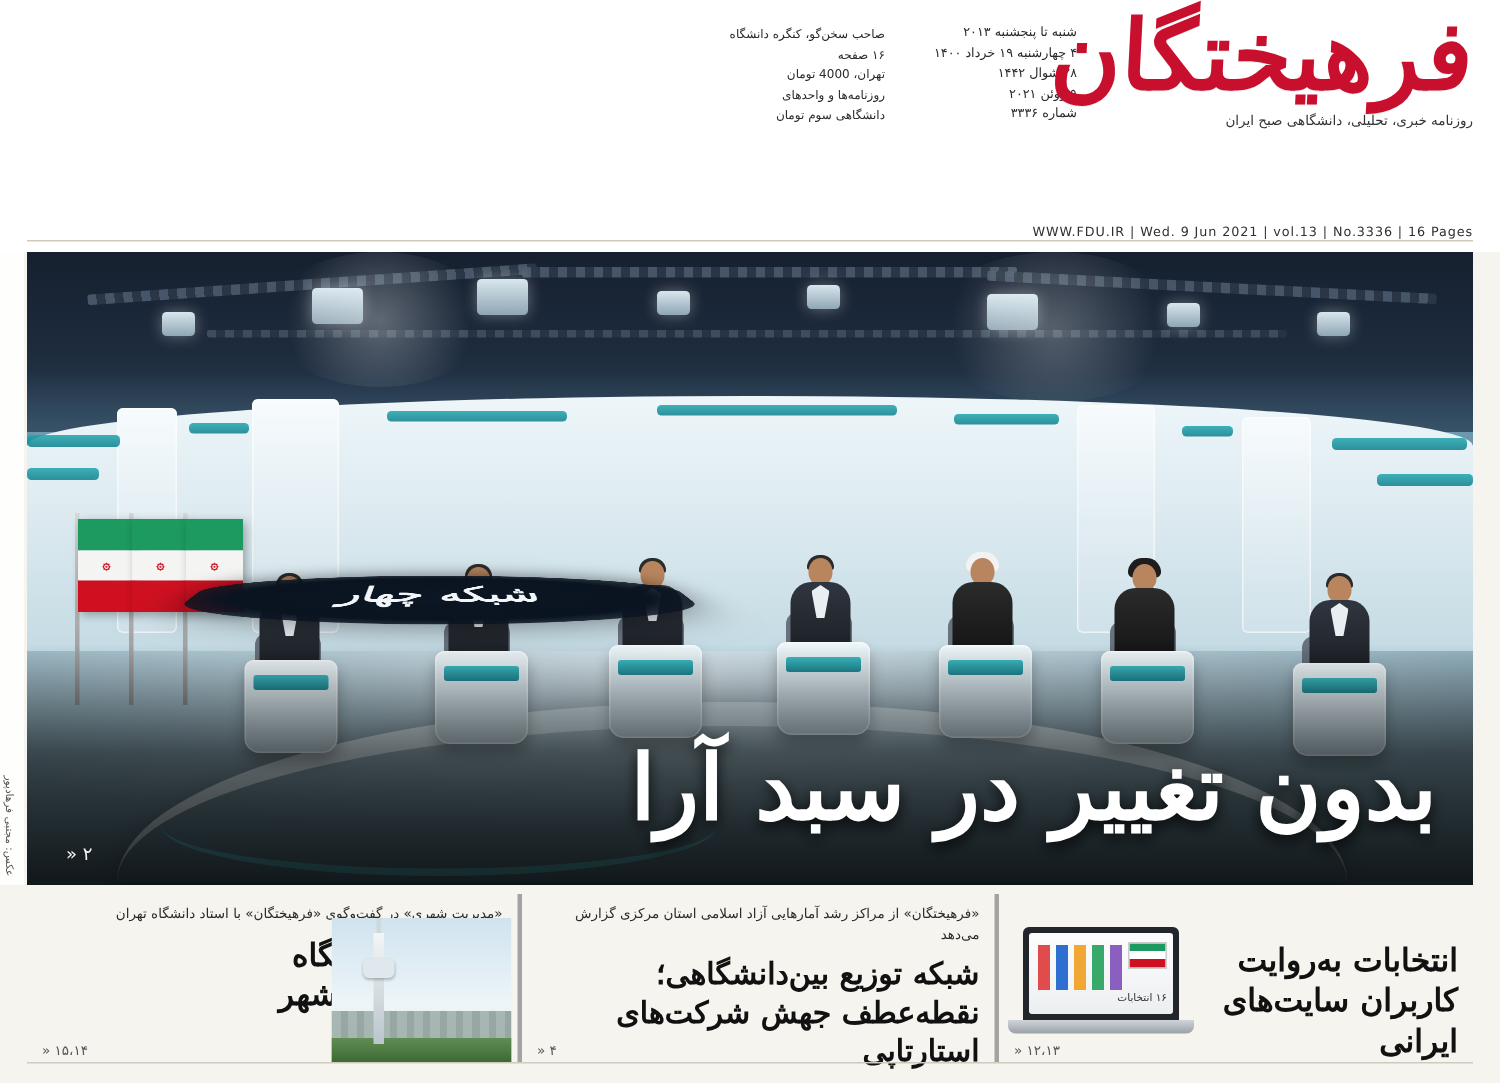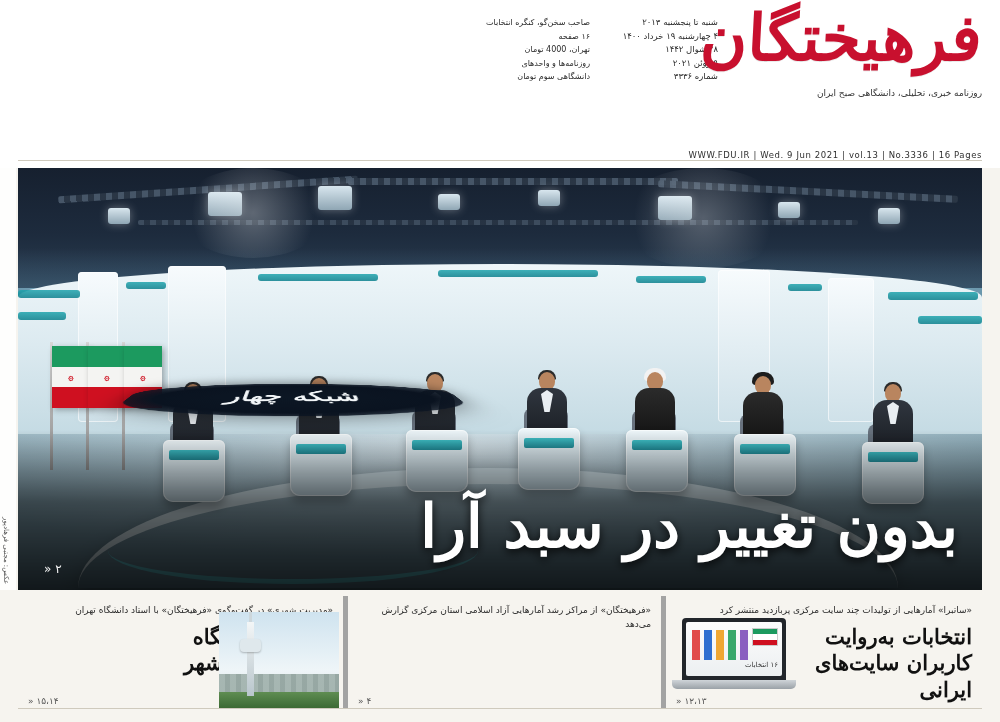--- a/index.html
+++ b/index.html
@@ -39,21 +39,21 @@
     font-size: 64px;
     font-weight: bold;
     color: #c8102e;
     line-height: 1.05;
     letter-spacing: -1px;
     transform: skewX(-3deg);
     white-space: nowrap;
     text-shadow: 0 1px 0 rgba(0,0,0,.08);
   }
   .logo-sub {
-    margin-top: 16px;
+    margin-top: 4px;
     font-size: 9px;
     color: #333;
     line-height: 1.5;
     direction: rtl;
   }
   .mh-mid {
     position: absolute;
     right: 282px; top: 16px;
     width: 120px;
     direction: rtl;
@@ -316,21 +316,21 @@
     left: 18px; top: 596px;
     width: 964px; height: 112px;
     display: flex;
     direction: rtl;
   }
   .col {
     position: relative;
     padding: 8px 10px 0 10px;
     direction: rtl;
   }
-  .col + .col { border-right: 5px solid #a3a3a3; }
+  .col + .col { border-right: 3px solid #a3a3a3; }
   .col-1 { width: 330px; }
   .col-2 { width: 318px; }
   .col-3 { width: 316px; }
   .over {
     font-size: 9px;
     color: #2b2b2b;
     line-height: 1.5;
     text-align: right;
     margin-bottom: 6px;
   }
@@ -435,21 +435,21 @@
   }
 </style>
 </head>
 <body>
 
 <div class="page">
 
   <div class="masthead">
 
     <div class="mh-left">
-      <div>صاحب سخن‌گو، کنگره انتخابات</div>
+      <div>صاحب سخن‌گو، کنگره دانشگاه</div>
       <div>۱۶ صفحه</div>
       <div>تهران، 4000 تومان</div>
       <div>روزنامه‌ها و واحدهای</div>
       <div>دانشگاهی سوم تومان</div>
     </div>
 
     <div class="mh-mid">
       <div class="row">شنبه تا پنجشنبه ۲۰۱۳</div>
       <div class="row">۴ چهارشنبه ۱۹ خرداد ۱۴۰۰</div>
       <div class="row">۲۸ شوال ۱۴۴۲</div>
@@ -604,39 +604,39 @@
     <div class="page-num-photo">
       <span>۲</span> «
     </div>
   </div>
 
   <div class="credit-strip">عکس: مجتبی‌ فرهاد‌‌پور</div>
 
   <div class="bottom">
 
     <div class="col col-3">
-      <div class="over">«ساتبرا» آمارهایی از تولیدات چند سایت مرکزی پربازدید منتشر کرد</div>
-      <div class="sub-head" style="width:180px;">انتخابات به‌روایت کاربران سایت‌های ایرانی</div>
+      <div class="sub-head" style="width:180px;margin-top:23px;">انتخابات به‌روایت کاربران سایت‌های ایرانی</div>
       <div class="mini-laptop">
         <div class="ml-screen">
           <div class="ml-inner">
             <div class="ml-bars"></div>
             <div class="ml-ir"></div>
             <div class="ml-txt">۱۶ انتخابات</div>
           </div>
         </div>
         <div class="ml-base"></div>
       </div>
       <div class="pnum">
         <span>۱۲،۱۳</span> «
       </div>
     </div>
 
     <div class="col col-2">
       <div class="over">«فرهیختگان» از مراکز رشد آمارهایی آزاد اسلامی استان مرکزی گزارش می‌دهد</div>
+      <div class="sub-head">شبکه توزیع بین‌دانشگاهی؛ نقطه‌عطف جهش شرکت‌های استارتاپی</div>
       <div class="pnum">
         <span>۴</span> «
       </div>
     </div>
 
     <div class="col col-1">
       <div class="over">«مدیریت شهری» در گفت‌وگوی «فرهیختگان» با استاد دانشگاه تهران</div>
       <div class="sub-head" style="width:190px;">تهران؛ نمایشگاه تجاری‌سازی شهر</div>
       <div class="mini-tower">
         <div class="mt-sky"></div>

